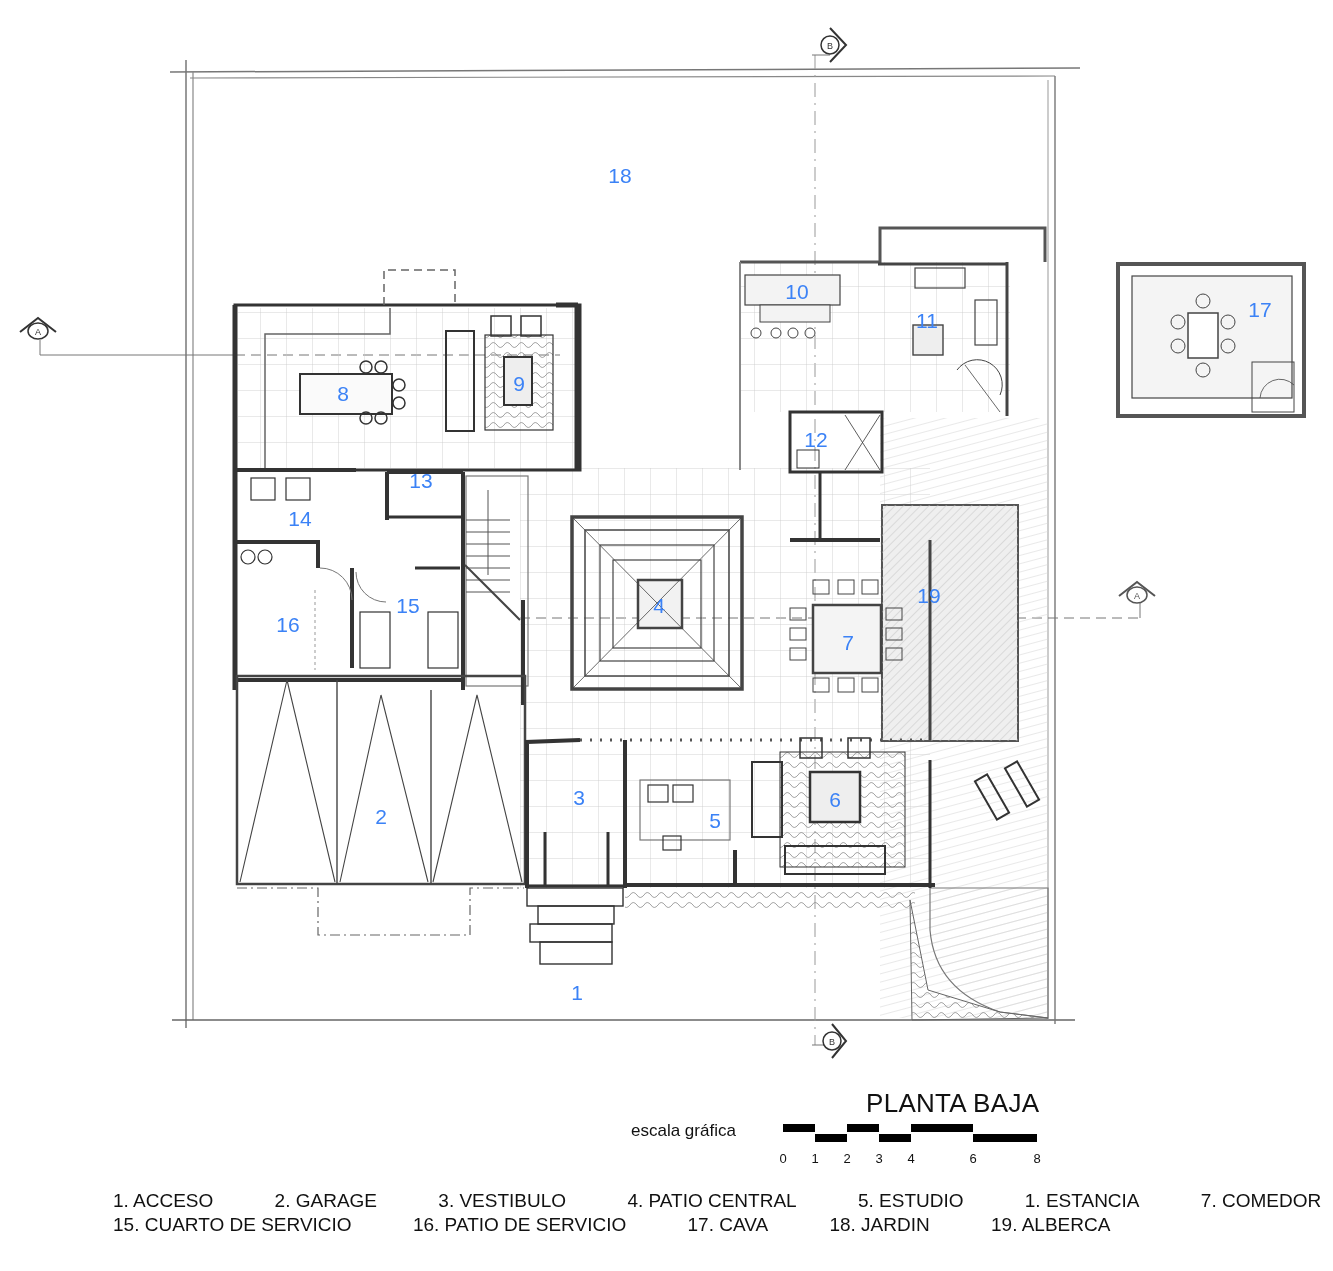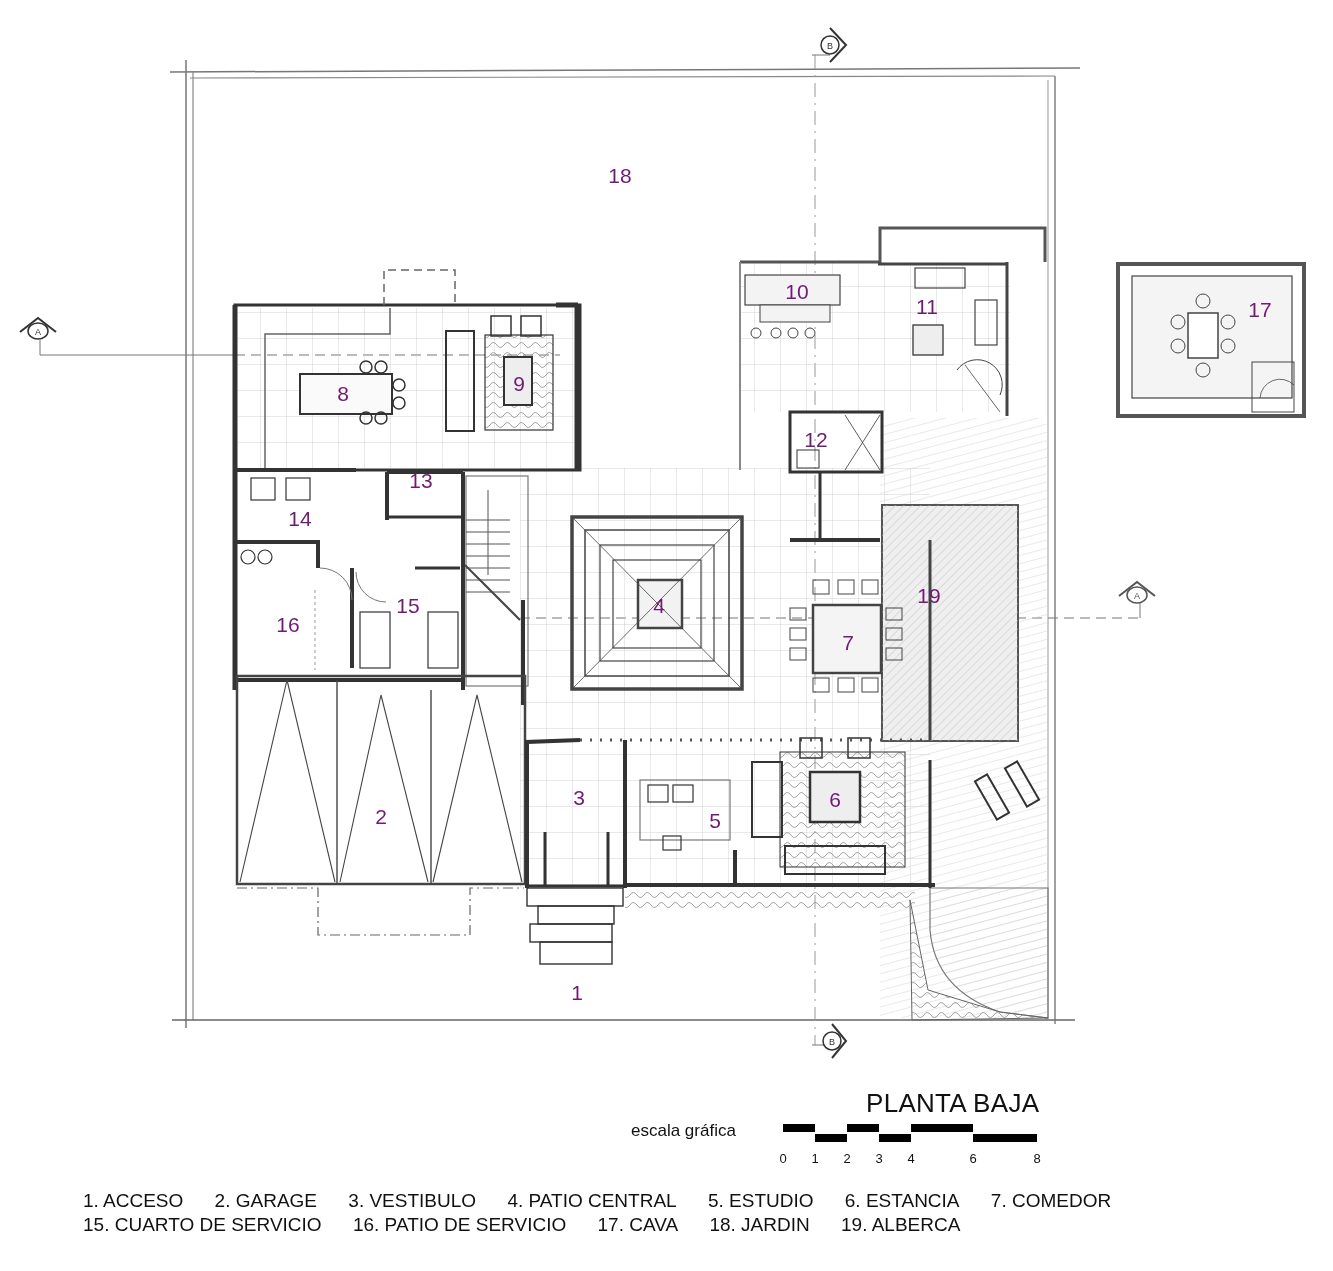--- a/index.html
+++ b/index.html
@@ -1,25 +1,25 @@
 <!DOCTYPE html>
 <html><head>
 <meta charset="utf-8">
 <style>
   html, body { margin: 0; padding: 0; background: #ffffff; }
   body { width: 1333px; height: 1271px; position: relative; overflow: hidden; font-family: "Liberation Sans", sans-serif; }
   #plan { position: absolute; left: 0; top: 0; width: 1333px; height: 1080px; }
-  .room-label { position: absolute; font-family: "Liberation Sans", sans-serif; font-size: 21px; color: #701a75; transform: translate(-50%, -50%); line-height: 1; }
+  .room-label { position: absolute; font-family: "Liberation Sans", sans-serif; font-size: 21px; color: #3b82f6; transform: translate(-50%, -50%); line-height: 1; }
   .title { position: absolute; left: 866px; top: 1088px; font-size: 26px; color: #111; letter-spacing: 0.3px; }
   .scale-label { position: absolute; left: 631px; top: 1121px; font-size: 17px; color: #111; }
   .scale-bar { position: absolute; left: 783px; top: 1124px; width: 254px; height: 20px; }
   .scale-tick { position: absolute; top: 1151px; font-size: 13px; color: #111; transform: translateX(-50%); }
   .legend { position: absolute; left: 83px; top: 1189px; font-size: 19px; color: #111; line-height: 24px; }
   .legend-row { white-space: nowrap; }
-  .legend-item { display: inline-block; margin-right: 26px; }
+  .legend-item { display: inline-block; margin-right: 26px; margin-left: 30px; }
 </style>
 </head>
 <body>
 
 <svg id="plan" viewBox="0 0 1333 1080" xmlns="http://www.w3.org/2000/svg">
   <defs>
     <pattern id="grid" width="26" height="26" patternUnits="userSpaceOnUse">
       <path d="M26 0 L0 0 0 26" fill="none" stroke="#c9c9c9" stroke-width="0.8"></path>
     </pattern>
     <pattern id="hatch" width="6" height="6" patternUnits="userSpaceOnUse" patternTransform="rotate(45)">
@@ -269,21 +269,21 @@
   <span class="room-label" style="left:577px;top:992px">1</span>
   <span class="room-label" style="left:381px;top:816px">2</span>
   <span class="room-label" style="left:579px;top:797px">3</span>
   <span class="room-label" style="left:659px;top:605px">4</span>
   <span class="room-label" style="left:715px;top:820px">5</span>
   <span class="room-label" style="left:835px;top:799px">6</span>
   <span class="room-label" style="left:848px;top:642px">7</span>
   <span class="room-label" style="left:343px;top:393px">8</span>
   <span class="room-label" style="left:519px;top:383px">9</span>
   <span class="room-label" style="left:797px;top:291px">10</span>
-  <span class="room-label" style="left:927px;top:306px">11</span>
+  <span class="room-label" style="left:927px;top:320px">11</span>
   <span class="room-label" style="left:816px;top:439px">12</span>
   <span class="room-label" style="left:421px;top:480px">13</span>
   <span class="room-label" style="left:300px;top:518px">14</span>
   <span class="room-label" style="left:408px;top:605px">15</span>
   <span class="room-label" style="left:288px;top:624px">16</span>
   <span class="room-label" style="left:1260px;top:309px">17</span>
   <span class="room-label" style="left:620px;top:175px">18</span>
   <span class="room-label" style="left:929px;top:595px">19</span>
 </div>
 
@@ -307,21 +307,21 @@
   <span class="scale-tick" style="left:1037px">8</span>
 </div>
 
 <div class="legend">
   <div class="legend-row">
     <span class="legend-item">1. ACCESO</span>
     <span class="legend-item">2. GARAGE</span>
     <span class="legend-item">3. VESTIBULO</span>
     <span class="legend-item">4. PATIO CENTRAL</span>
     <span class="legend-item">5. ESTUDIO</span>
-    <span class="legend-item">6. ESTANCIA</span>
+    <span class="legend-item">1. ESTANCIA</span>
     <span class="legend-item">7. COMEDOR</span>
   </div>
   <div class="legend-row">
     <span class="legend-item">15. CUARTO DE SERVICIO</span>
     <span class="legend-item">16. PATIO DE SERVICIO</span>
     <span class="legend-item">17. CAVA</span>
     <span class="legend-item">18. JARDIN</span>
     <span class="legend-item">19. ALBERCA</span>
   </div>
 </div>

